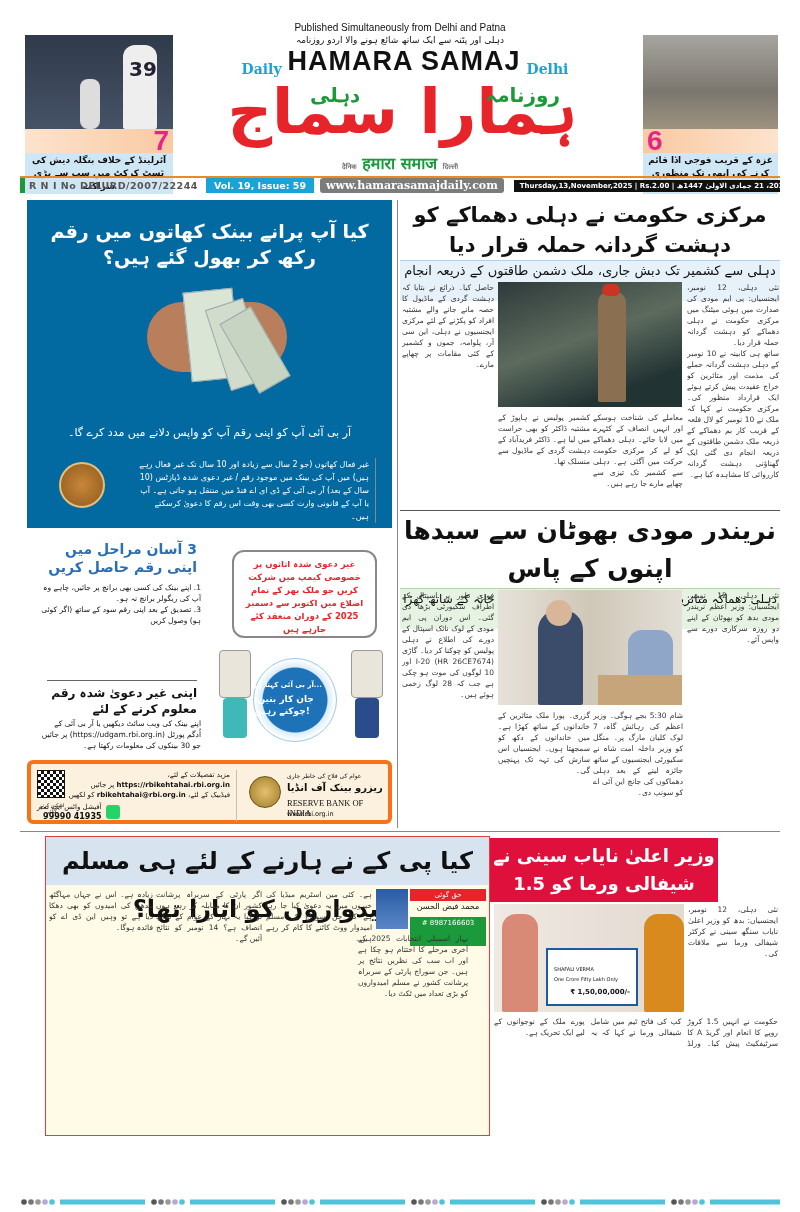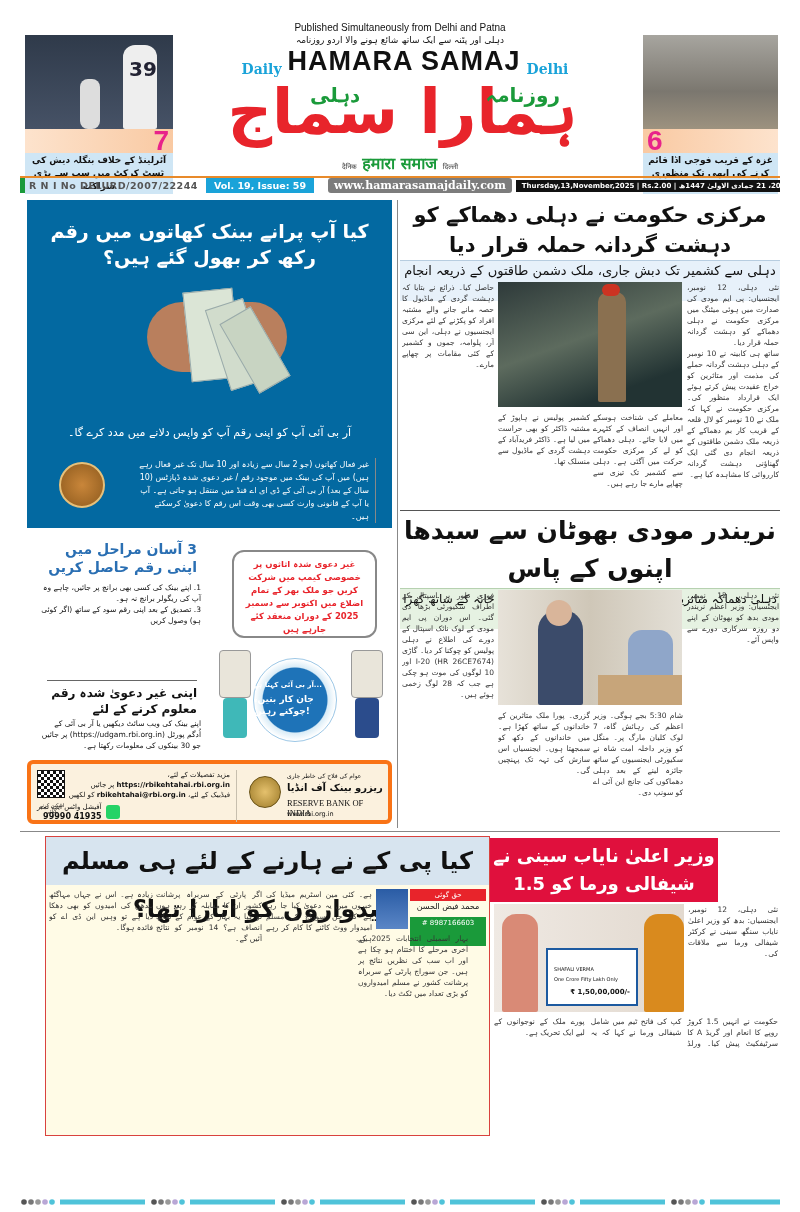--- a/index.html
+++ b/index.html
@@ -18,22 +18,22 @@
 #mast-hi{left:330px;top:152px;width:140px;text-align:center;color:#1a9a3a;font-weight:bold;font-size:16px}
 #mast-hi small{font-size:7px;color:#333;font-weight:normal}
 .teaser-img{width:148px;height:94px}
 .teaser-bar{height:24px;background:linear-gradient(90deg,#fde3cd,#f9c9a2)}
 .teaser-num{font-family:"Liberation Sans",sans-serif;font-weight:900;font-size:28px;line-height:24px}
 .teaser-cap{background:#cfe6f5;font-size:9px;font-weight:bold;text-align:center;line-height:13px;padding:1px 2px;direction:rtl}
 
 #infobar{left:20px;top:178px;width:760px;height:15px;font-size:9.5px;font-weight:bold;display:flex;align-items:center}
 #infobar .g{width:5px;height:15px;background:#1a9a3a;margin-right:4px}
 #infobar .rni{color:#555;margin-right:8px;letter-spacing:.5px}
-#infobar .vol{background:#1aa3d9;color:#fff;padding:0 8px;height:15px;line-height:15px;margin-right:14px}
-#infobar .web{background:#7c7c7c;color:#fff;padding:0 6px;font-family:"DejaVu Serif",serif;font-size:11px;height:15px;line-height:15px;border-radius:3px;margin-right:4px}
+#infobar .vol{background:#1aa3d9;color:#fff;padding:0 8px;height:15px;line-height:15px;margin-right:6px}
+#infobar .web{background:#7c7c7c;color:#fff;padding:0 6px;font-family:"DejaVu Serif",serif;font-size:11px;height:15px;line-height:15px;border-radius:3px;margin-right:10px}
 #infobar .date{background:#111;color:#fff;padding:0 6px;font-size:7px;height:12px;line-height:12px;flex:1;white-space:nowrap;overflow:hidden}
 #orange-rule{left:20px;top:176px;width:760px;height:2px;background:#e88a2a}
 
 #ad{left:27px;top:200px;width:365px;height:328px;background:#0369a1;color:#fff}
 #ad-h{position:absolute;left:10px;right:10px;top:18px;text-align:center;font-size:19px;font-weight:bold;line-height:26px;direction:rtl}
 #ad-money{position:absolute;left:140px;top:82px;width:100px;height:110px}
 #ad-sub{position:absolute;left:10px;right:10px;top:226px;font-size:11px;text-align:center;direction:rtl}
 #ad-body{position:absolute;left:110px;right:16px;top:258px;font-size:8px;line-height:13px;direction:rtl;text-align:right;border-right:1px solid #888;padding-right:6px}
 #ad-seal{position:absolute;left:32px;top:262px;width:46px;height:46px;border-radius:50%;background:radial-gradient(#c9863a,#8d5a1d);border:2px solid #e6c07a}
 #ad2{left:27px;top:530px;width:365px;height:230px;background:#fff}

